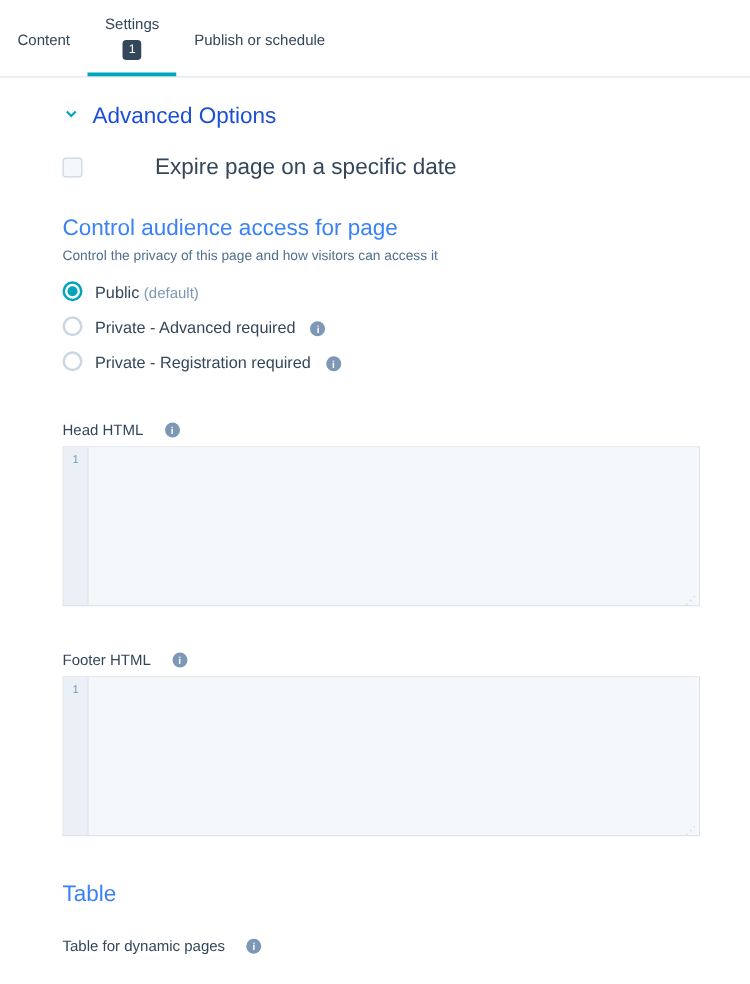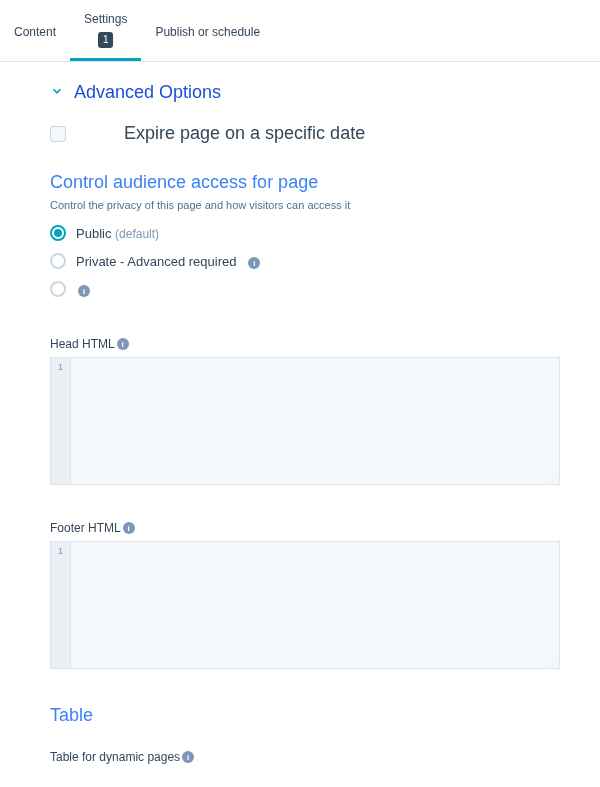--- a/index.html
+++ b/index.html
@@ -17,21 +17,21 @@
 .h2 { font-size: 18px; font-weight: 400; color: #3b82f6; margin-bottom: 6px; }
 .subtext { font-size: 11px; color: #516f90; margin-bottom: 14px; }
 .radio-group { margin-bottom: 40px; }
 .radio-row { display: flex; align-items: flex-end; gap: 10px; margin-bottom: 12px; }
 .radio { width: 16px; height: 16px; border-radius: 50%; border: 2px solid #cbd6e2; position: relative; flex-shrink: 0; }
 .radio.selected { border-color: #00a4bd; }
 .radio.selected::after { content: ""; position: absolute; top: 2px; left: 2px; width: 8px; height: 8px; border-radius: 50%; background: #00a4bd; }
 .radio-label { font-size: 13px; color: #33475b; }
 .default { color: #7c98b6; font-size: 12px; }
 .info-icon { width: 12px; height: 12px; border-radius: 50%; background: #7c98b6; color: #fff; font-size: 8px; font-weight: bold; display: inline-flex; align-items: center; justify-content: center; vertical-align: middle; margin-left: 2px; }
-.field-label { font-size: 12px; color: #33475b; margin-bottom: 6px; display: flex; align-items: center; gap: 0; }
+.field-label { font-size: 12px; color: #33475b; margin-bottom: 6px; display: flex; align-items: center; gap: 15px; }
 .code-editor { display: flex; border: 1px solid #dfe3eb; height: 128px; margin-bottom: 36px; position: relative; }
 .gutter { width: 20px; background: #eaf0f6; border-right: 1px solid #dfe3eb; padding-top: 4px; font-size: 9px; color: #7c98b6; text-align: center; }
 .code-area { flex: 1; background: #f5f8fa; resize: both; }
 .resize-handle { position: absolute; bottom: 2px; right: 2px; font-size: 9px; color: #cbd6e2; line-height: 0.5; }
 .section-gap { margin-top: 24px; }
 </style>
 </head>
 <body>
 
 <div class="tabs">
@@ -73,20 +73,21 @@
         <span>Public</span> <span class="default">(default)</span>
       </span>
     </div>
     <div class="radio-row">
       <div class="radio"></div>
       <span class="radio-label">Private - Advanced required</span>
       <span class="info-icon">i</span>
     </div>
     <div class="radio-row">
       <div class="radio"></div>
+      <span class="radio-label">Private - Registration required</span>
       <span class="info-icon">i</span>
     </div>
   </div>
 
 
   <div class="field-label section-gap">
     <span>Head HTML</span>
     <span class="info-icon">i</span>
   </div>
   <div class="code-editor">

